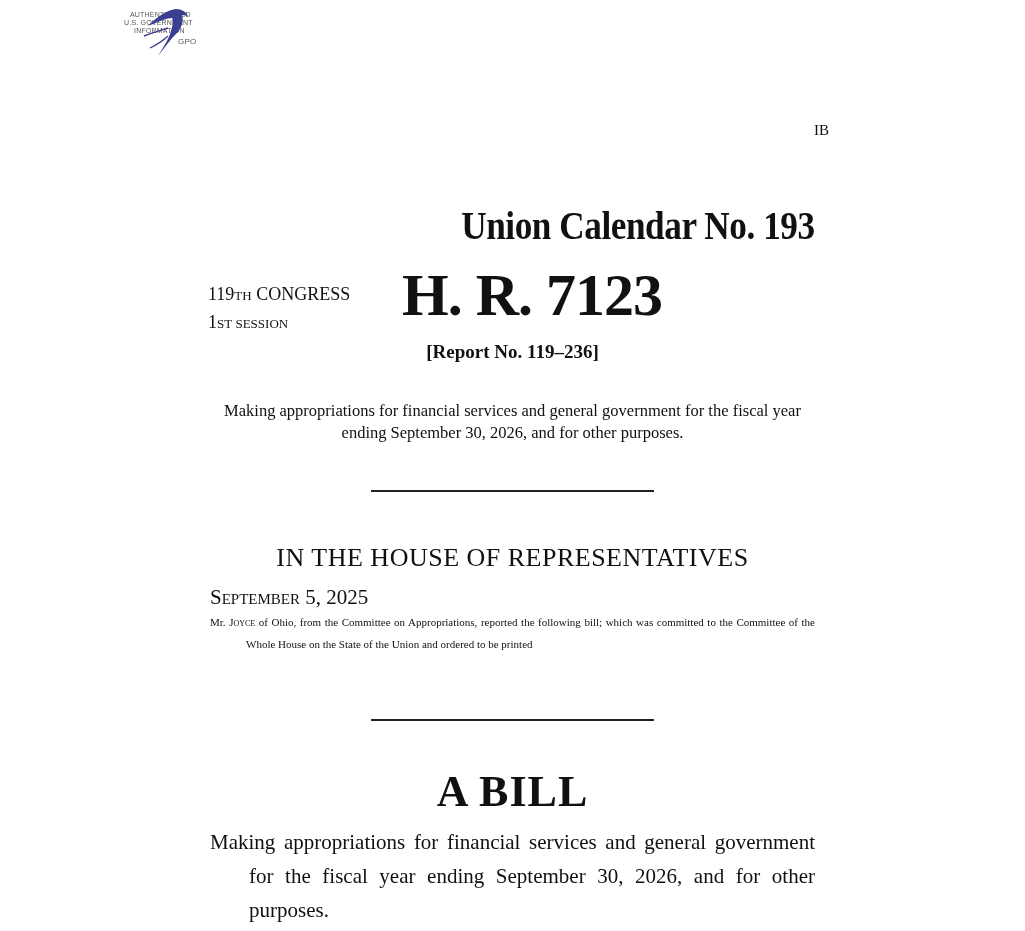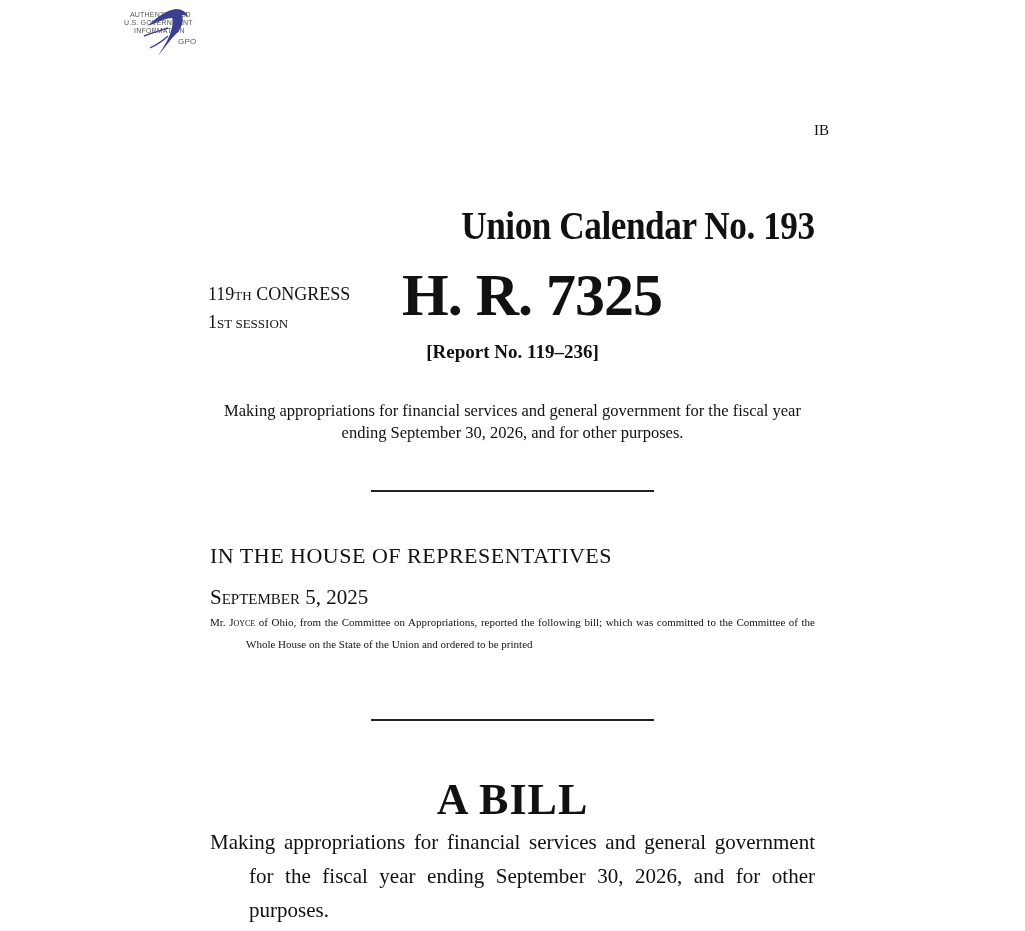--- a/index.html
+++ b/index.html
@@ -22,26 +22,26 @@
   #report { left: 0; width: 1025px; top: 341px; text-align: center; font-family: "Liberation Serif", serif; font-weight: bold; font-size: 19px; padding-left: 0px; }
   #report span { position: relative; left: 0px; }
 
   .center-block { left: 210px; width: 605px; text-align: center; font-family: "Liberation Serif", serif; font-size: 16.5px; line-height: 22px; }
   #title-top { top: 400px; }
 
   .rule { height: 2px; background: #222; left: 371px; width: 283px; }
   #rule1 { top: 490px; }
   #rule2 { top: 719px; }
 
-  #house { top: 543px; left: 210px; width: 605px; font-family: "Liberation Serif", serif; font-size: 22px; letter-spacing: 0.5px; }
+  #house { top: 543px; left: 210px; width: 605px; text-align: center; font-family: "Liberation Serif", serif; font-size: 26px; letter-spacing: 0.5px; }
   #date { top: 585px; left: 210px; width: 605px; text-align: left; font-family: "Liberation Serif", serif; font-size: 21px; font-variant: small-caps; }
   #action { top: 611px; left: 210px; width: 605px; font-family: "Liberation Serif", serif; font-size: 11px; line-height: 22px; text-align: justify; padding-left: 36px; text-indent: -36px; box-sizing: border-box; }
   #action .sc { font-variant: small-caps; }
 
-  #abill { top: 766px; left: 210px; width: 605px; text-align: center; font-family: "Liberation Serif", serif; font-weight: bold; font-size: 44px; letter-spacing: 1px; margin-top: 8px; }
+  #abill { top: 766px; left: 210px; width: 605px; text-align: center; font-family: "Liberation Serif", serif; font-weight: bold; font-size: 44px; letter-spacing: 1px; }
   #title-bottom { top: 825px; left: 210px; width: 605px; font-family: "Liberation Serif", serif; font-size: 21px; line-height: 34px; text-align: justify; padding-left: 39px; text-indent: -39px; box-sizing: border-box; }
 </style>
 </head>
 <body>
 
 <div id="logo" class="abs">
   <span class="lt" style="left:6px;top:5px;">AUTHENTICATED</span>
   <span class="lt" style="left:0px;top:13px;">U.S. GOVERNMENT</span>
   <span class="lt" style="left:10px;top:21px;">INFORMATION</span>
   <span class="lt" style="left:54px;top:31px;font-size:8px;">GPO</span>
@@ -54,21 +54,21 @@
 
 <div id="ib" class="abs">IB</div>
 
 <div id="union" class="abs">Union Calendar No. 193</div>
 
 <div id="congress" class="abs">
   <div><span>119</span><span class="sc">TH</span><span> CONGRESS</span></div>
   <div><span>1</span><span class="sc">ST</span><span style="font-size:18px;">​</span><span style="font-size:13px;margin-top:44px;"> SESSION</span></div>
 </div>
 
-<div id="billnum" class="abs">H. R. 7325</div>
+<div id="billnum" class="abs">H. R. 7123</div>
 
 <div id="report" class="abs"><span>[Report No. 119–236]</span></div>
 
 <div id="title-top" class="abs center-block">Making appropriations for financial services and general government for the fiscal year ending September 30, 2026, and for other purposes.</div>
 
 <div id="rule1" class="abs rule"></div>
 
 <div id="house" class="abs">IN THE HOUSE OF REPRESENTATIVES</div>
 <div id="date" class="abs">September 5, 2025</div>
 <div id="action" class="abs"><span>Mr. </span><span class="sc">Joyce</span><span> of Ohio, from the Committee on Appropriations, reported the following bill; which was committed to the Committee of the Whole House on the State of the Union and ordered to be printed</span></div>

